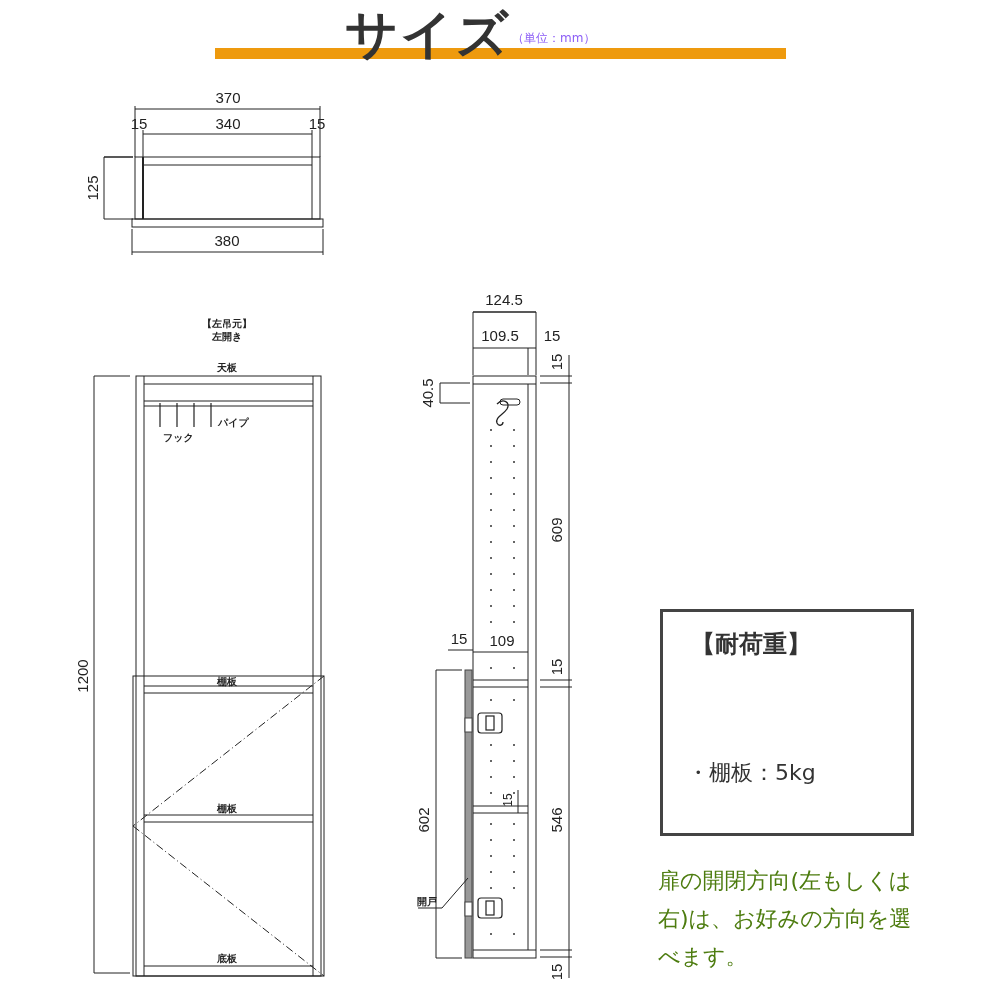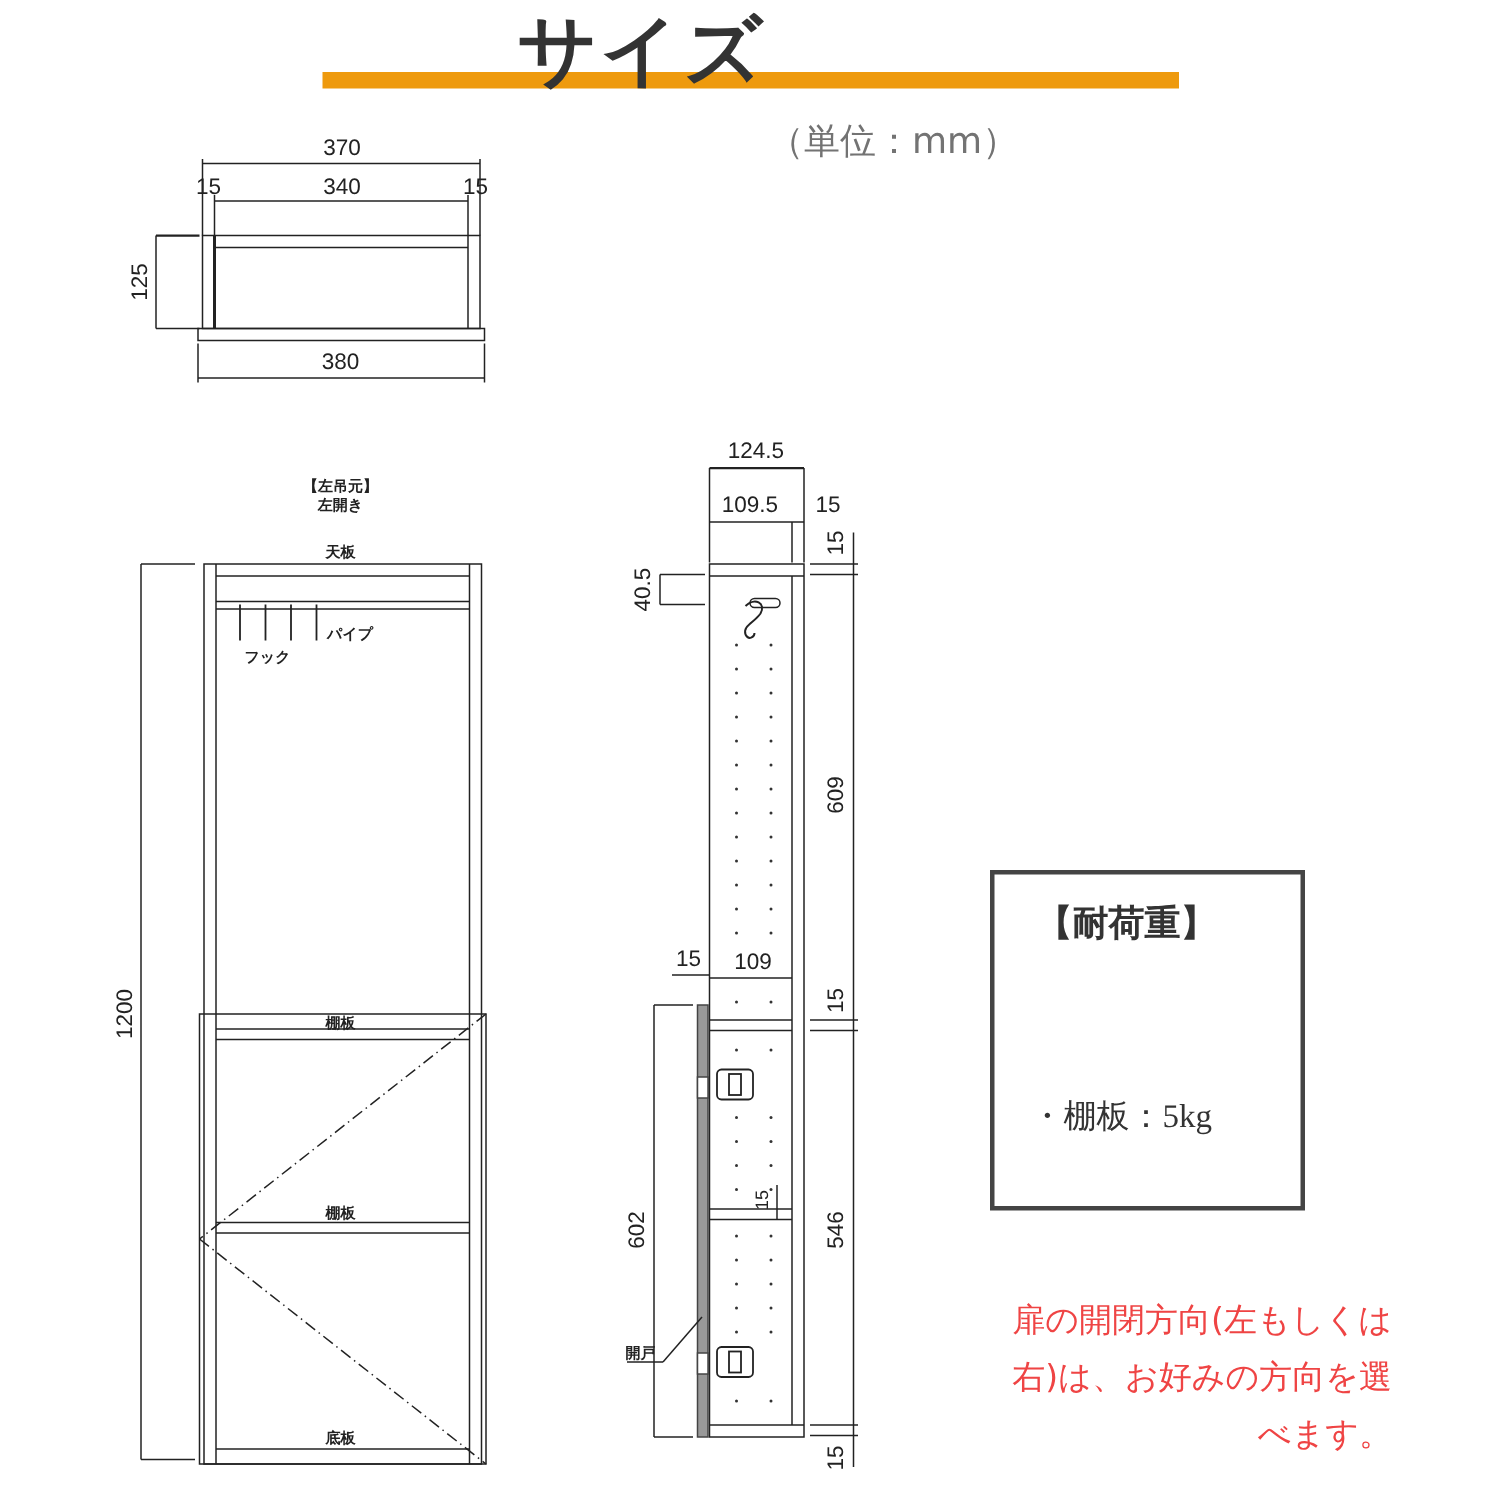--- a/index.html
+++ b/index.html
@@ -1,27 +1,27 @@
 <!DOCTYPE html>
 <html><head>
 <meta charset="utf-8">
 <style>
   html,body{margin:0;padding:0;background:#fff;}
   body{width:1000px;height:1000px;position:relative;overflow:hidden;font-family:"DejaVu Sans",sans-serif;color:#222;}
-  .abs{position:absolute;text-align:right;}
+  .abs{position:absolute;}
   .title-bar{left:215px;top:48px;width:571px;height:11px;background:#EE9A0E;}
   .title{left:345px;top:4px;font-size:52px;font-weight:bold;color:#333;letter-spacing:2px;line-height:60px;}
-  .unit{left:512px;top:30px;font-size:24px;color:#737373;margin-top:48px;}
+  .unit{left:512px;top:30px;font-size:12px;color:#8b5cf6;}
   svg.draw{position:absolute;left:0;top:0;}
   .dim{font-family:"Liberation Sans Narrow","Liberation Sans",sans-serif;font-size:15px;fill:#222;}
   .lbl{font-size:10px;font-weight:bold;fill:#222;}
-  .load-box{left:660px;top:580px;width:210px;height:227px;border:3px solid #444;box-sizing:border-box;font-family:Liberation Serif, serif;}
+  .load-box{left:660px;top:609px;width:254px;height:227px;border:3px solid #444;box-sizing:border-box;}
   .load-title{left:28px;top:16px;font-size:24px;color:#333;font-weight:bold;}
   .load-item{left:24px;font-size:22px;color:#333;}
-  .note{left:658px;top:862px;width:270px;font-size:22px;line-height:38px;color:#ef4444;}
+  .note{left:658px;top:862px;width:270px;font-size:22px;line-height:38px;color:#4d7c0f;}
 </style>
 </head>
 <body>
 
 <div class="abs title-bar"></div>
 <div class="abs title">サイズ</div>
 <div class="abs unit">（単位：mm）</div>
 
 <svg class="draw" width="1000" height="1000" stroke="#222" fill="none" stroke-width="1">
 

